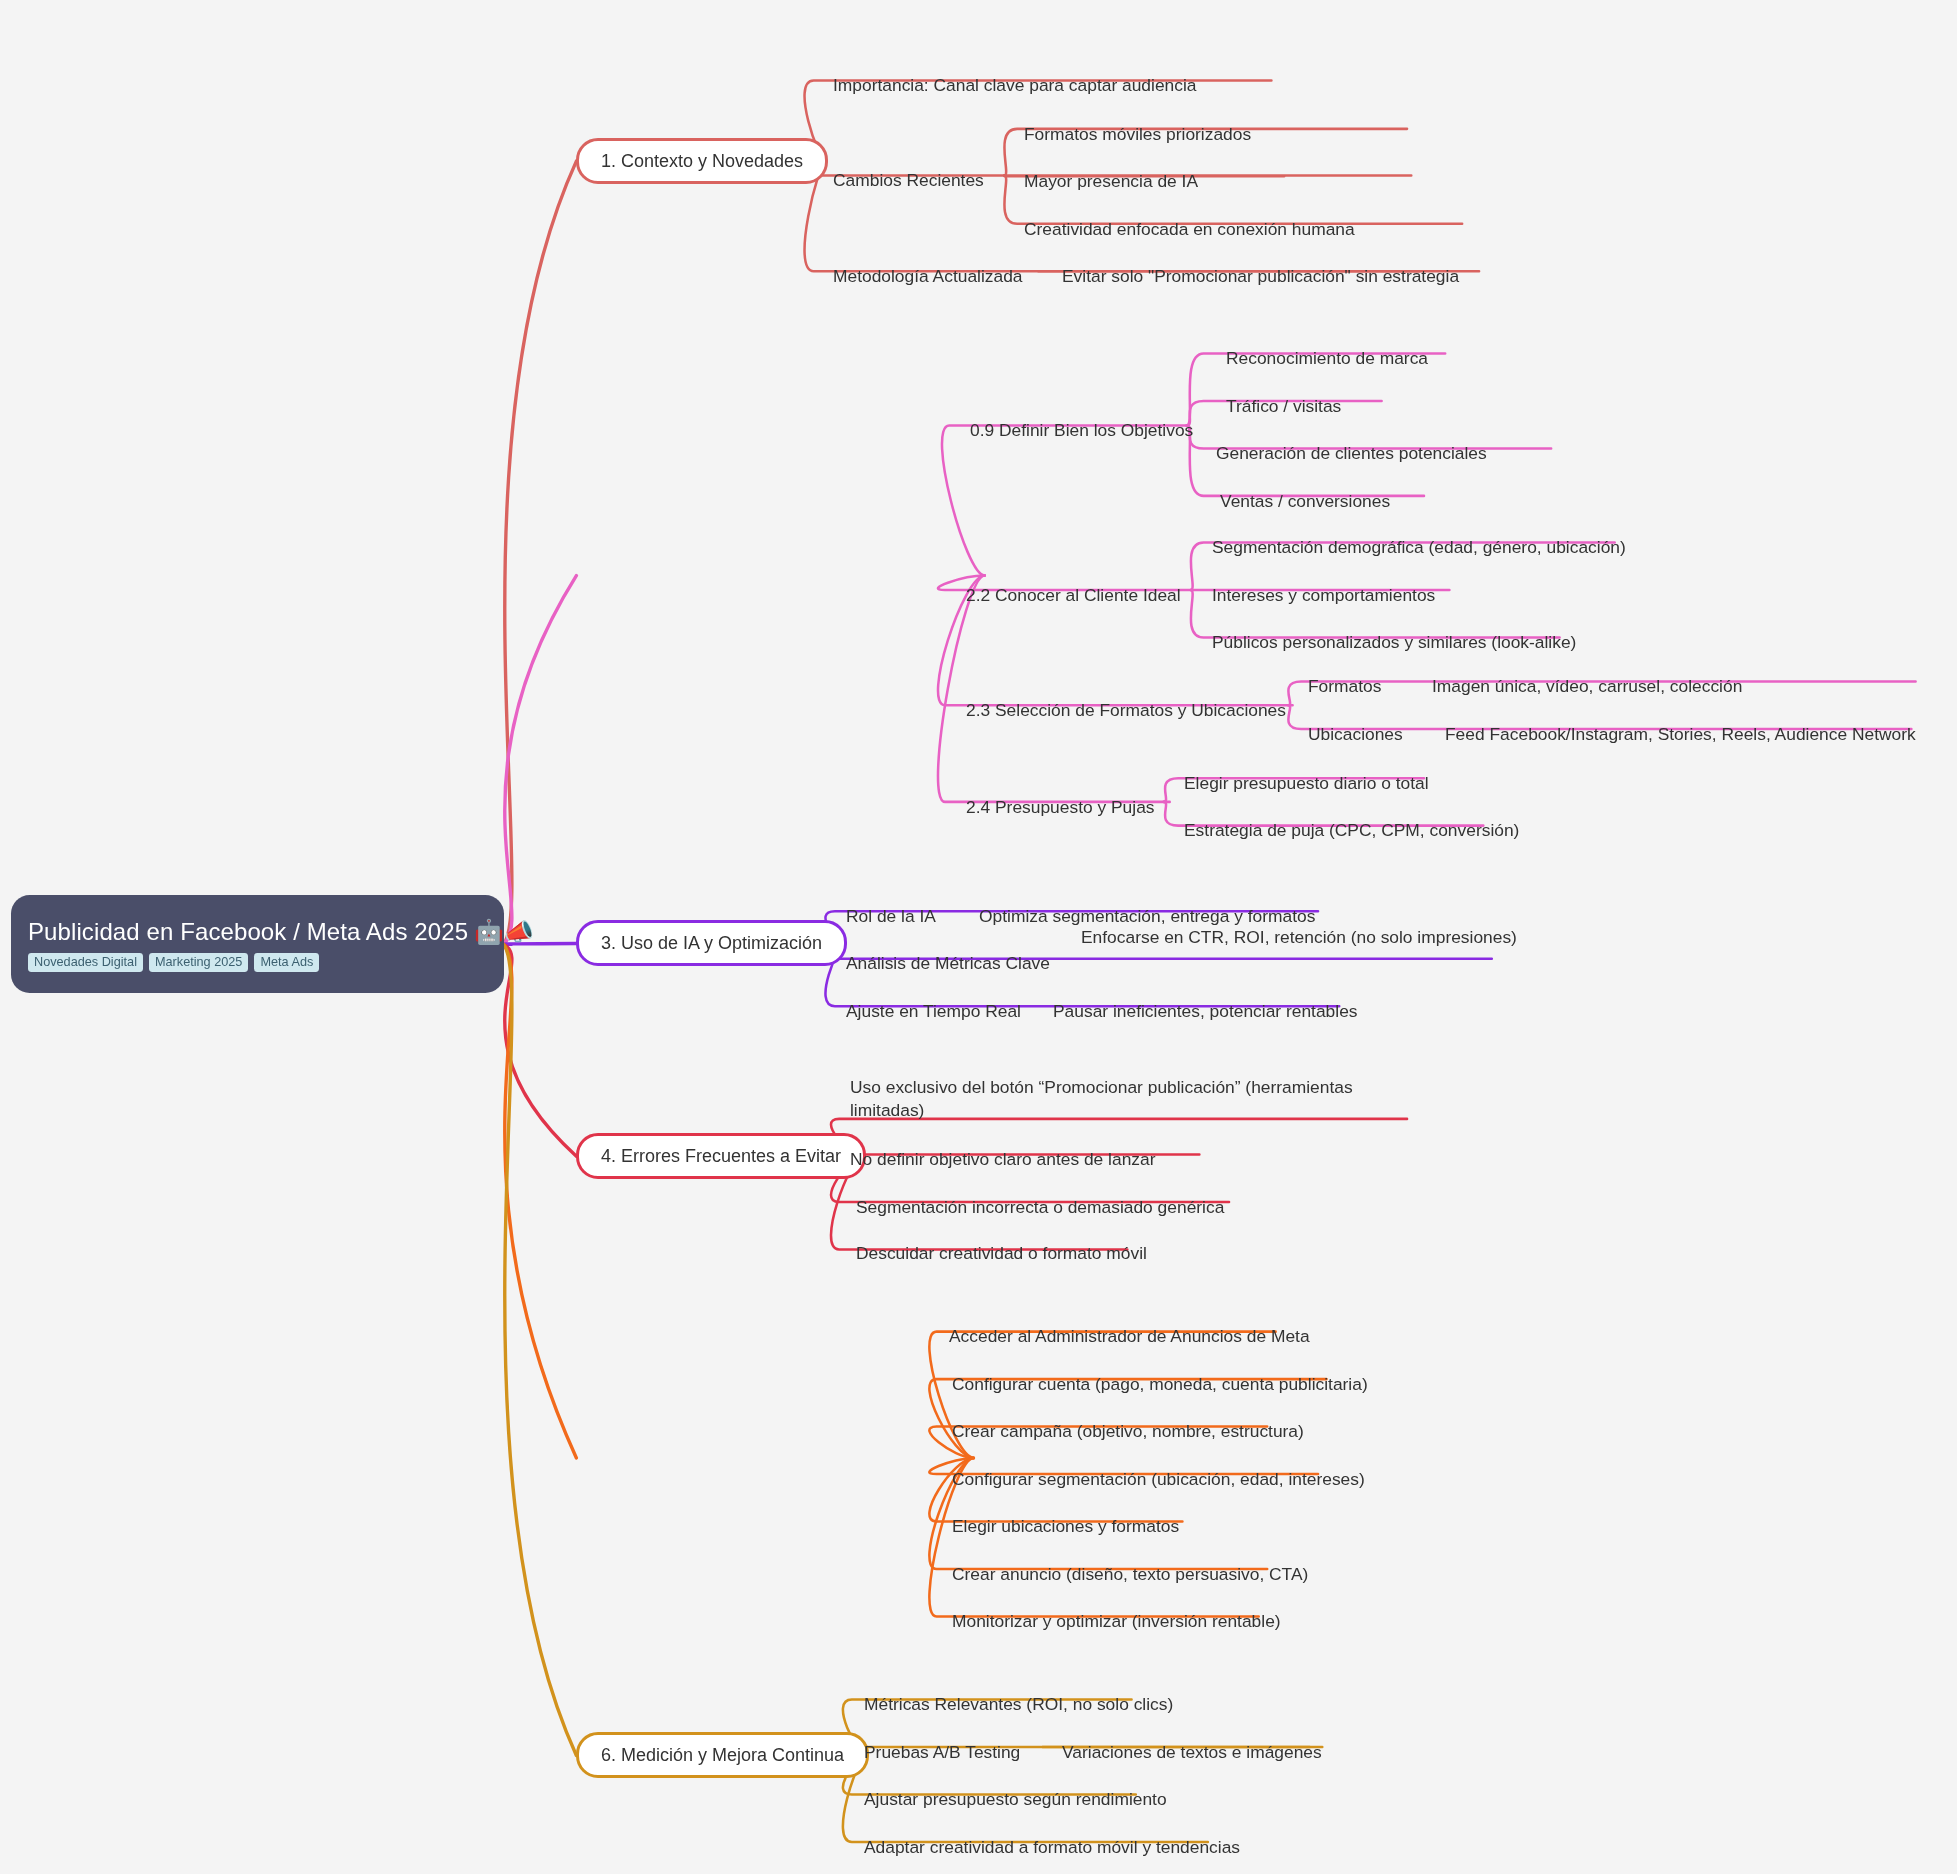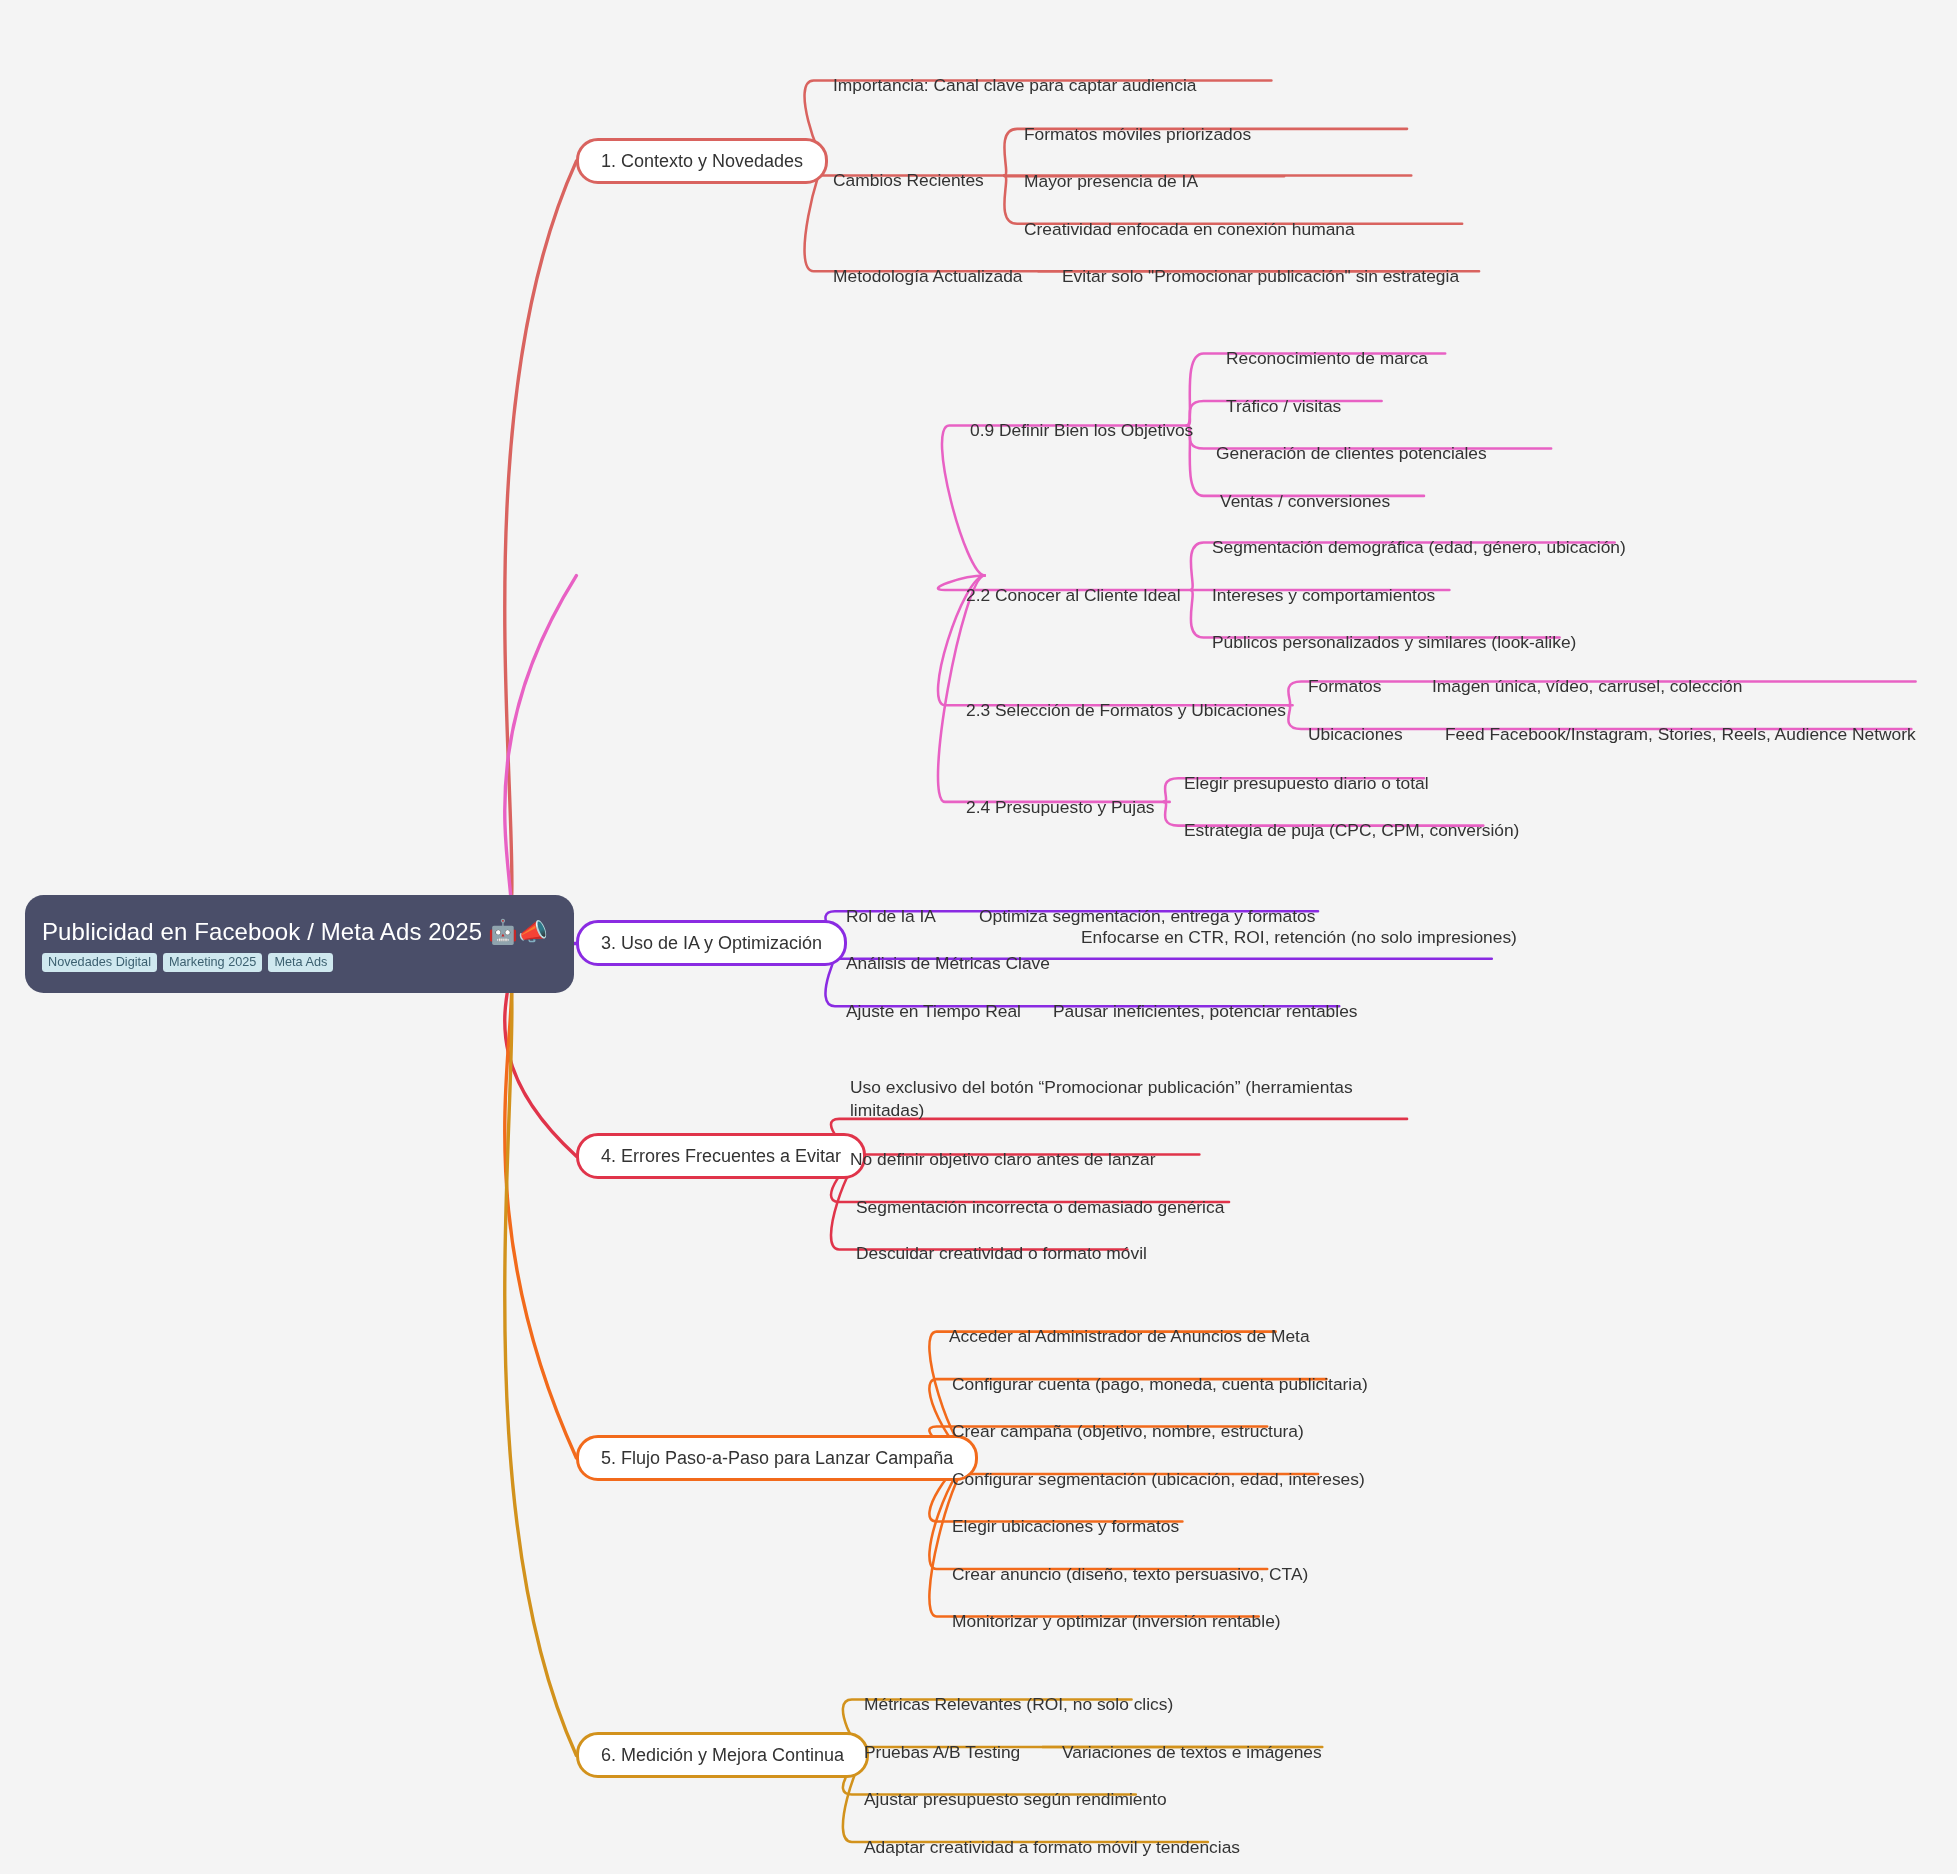--- a/index.html
+++ b/index.html
@@ -18,22 +18,22 @@
 
   svg.edges {
     position: absolute; left: 0; top: 0;
     width: 1958px; height: 1875px;
     pointer-events: none;
   }
 
   
   .root-node {
     position: absolute;
-    left: 25px; top: 895px;
-    width: 549px; height: 98px;
+    left: 11px; top: 895px;
+    width: 493px; height: 98px;
     background: #4a4e69;
     border-radius: 18.6px;
     padding: 13.6px 17px 10.2px 17px;
     display: flex;
     flex-direction: column;
     justify-content: center;
     gap: 7.6px;
   }
   .root-title {
     color: #ffffff;
@@ -256,23 +256,20 @@
   <div class="t-node" style="left:850px; top:1127px;">
     <span>No definir objetivo claro antes de lanzar</span>
   </div>
   <div class="t-node" style="left:856px; top:1175px;">
     <span>Segmentación incorrecta o demasiado genérica</span>
   </div>
   <div class="t-node" style="left:856px; top:1221px;">
     <span>Descuidar creatividad o formato móvil</span>
   </div>
 
-  <div class="l1-node" style="left:576px; top:1435px; border-color:#f26a1b;">
-    <span>5. Flujo Paso-a-Paso para Lanzar Campaña</span>
-  </div>
   <div class="t-node" style="left:949px; top:1304px;">
     <span>Acceder al Administrador de Anuncios de Meta</span>
   </div>
   <div class="t-node" style="left:952px; top:1352px;">
     <span>Configurar cuenta (pago, moneda, cuenta publicitaria)</span>
   </div>
   <div class="t-node" style="left:952px; top:1399px;">
     <span>Crear campaña (objetivo, nombre, estructura)</span>
   </div>
   <div class="t-node" style="left:952px; top:1447px;">

